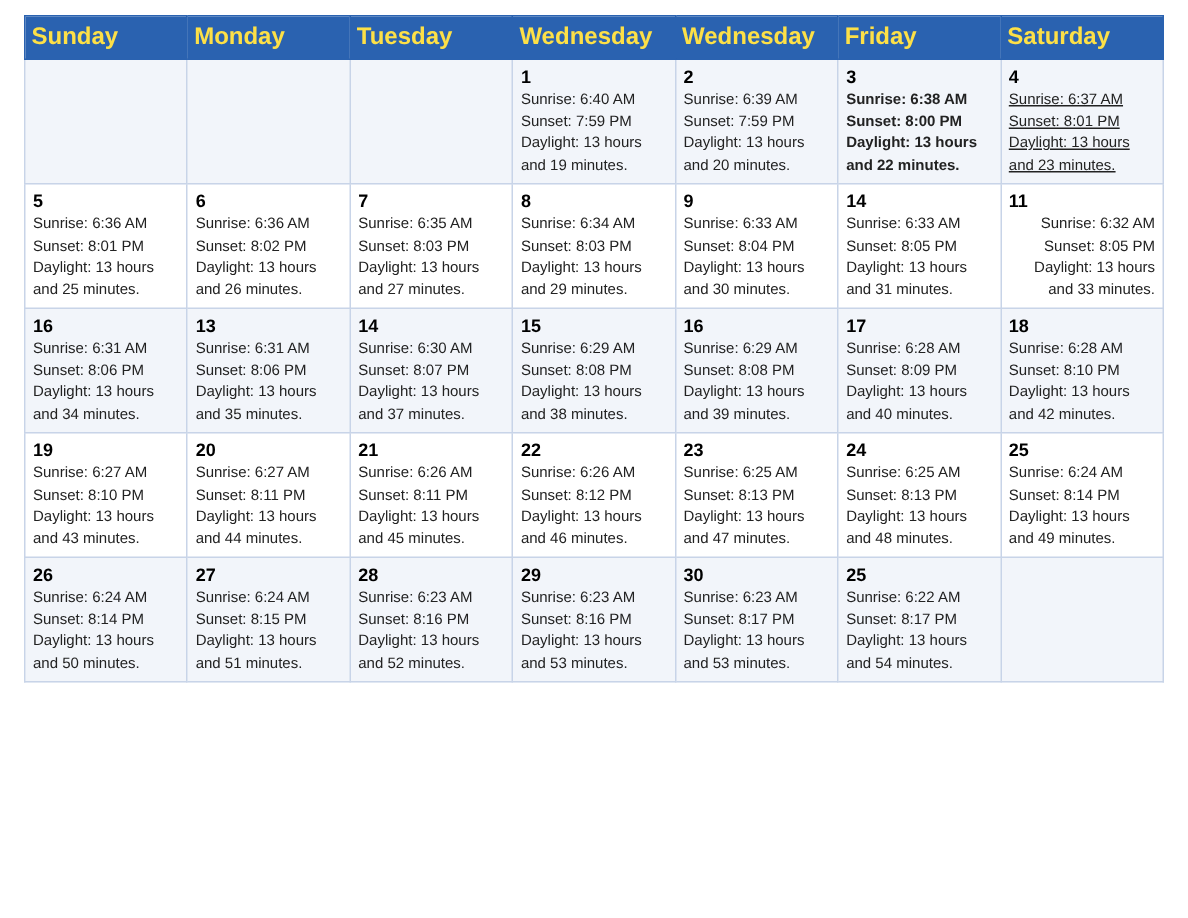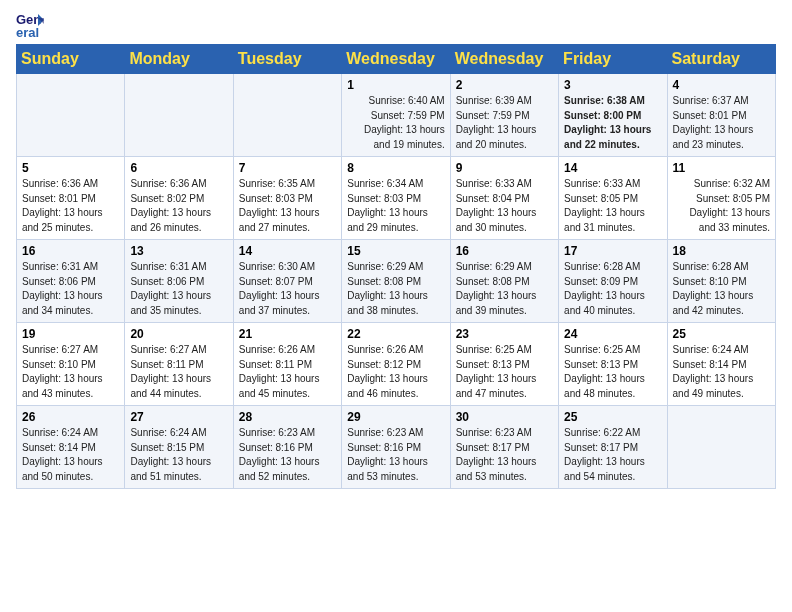--- a/index.html
+++ b/index.html
@@ -89,82 +89,62 @@
     .day-info {
       font-size: 10px;
       color: #222;
       line-height: 1.45;
     }
   </style>
 </head>
 <body>
 
 <div class="page">
-  <div class="header">
-    <div class="logo">
-      <svg class="logo-icon" viewBox="0 0 28 28">
-        <text x="0" y="14" font-size="13" font-weight="bold" fill="#1a1a6e">Gen</text>
-        <text x="0" y="27" font-size="13" font-weight="bold" fill="#2a62b0">eral</text>
-        <polygon points="22,4 28,10 22,16" fill="#2a62b0"></polygon>
-        <polygon points="22,8 28,8 28,14" fill="#1a1a6e" opacity="0.5"></polygon>
-      </svg>
-      <div>
-        <div class="logo-text">
-          <span></span><br>
-          <span style="color:#2a62b0;"></span>
-        </div>
-      </div>
-    </div>
-    <div class="title-block">
-      <div class="cal-title"></div>
-      <div class="cal-subtitle"></div>
-    </div>
-  </div>
 
   <table>
     <thead>
       <tr>
       <th>Sunday</th>
           <th>Monday</th>
           <th>Tuesday</th>
           <th>Wednesday</th>
           <th>Wednesday</th>
           <th>Friday</th>
           <th>Saturday</th>
         </tr>
     </thead>
     <tbody id="calendar-body">
     <tr>
           <td></td>
           <td></td>
           <td></td>
           <td>
             <span class="day-num">1</span>
-            <div class="day-info" style="white-space: pre-line; text-align: right;">Sunrise: 6:40 AM
+            <div class="day-info" style="white-space: pre-line;">Sunrise: 6:40 AM
 Sunset: 7:59 PM
 Daylight: 13 hours
 and 19 minutes.</div>
           </td>
           <td>
             <span class="day-num">2</span>
             <div class="day-info" style="white-space: pre-line;">Sunrise: 6:39 AM
 Sunset: 7:59 PM
 Daylight: 13 hours
 and 20 minutes.</div>
           </td>
           <td>
             <span class="day-num">3</span>
             <div class="day-info" style="white-space: pre-line; font-weight: bold;">Sunrise: 6:38 AM
 Sunset: 8:00 PM
 Daylight: 13 hours
 and 22 minutes.</div>
           </td>
           <td>
             <span class="day-num">4</span>
-            <div class="day-info" style="white-space: pre-line;">Sunrise: 6:37 AM
+            <div class="day-info" style="white-space: pre-line; text-decoration: underline;">Sunrise: 6:37 AM
 Sunset: 8:01 PM
 Daylight: 13 hours
 and 23 minutes.</div>
           </td>
         </tr>
         <tr>
           <td>
             <span class="day-num">5</span>
             <div class="day-info" style="white-space: pre-line;">Sunrise: 6:36 AM
 Sunset: 8:01 PM

